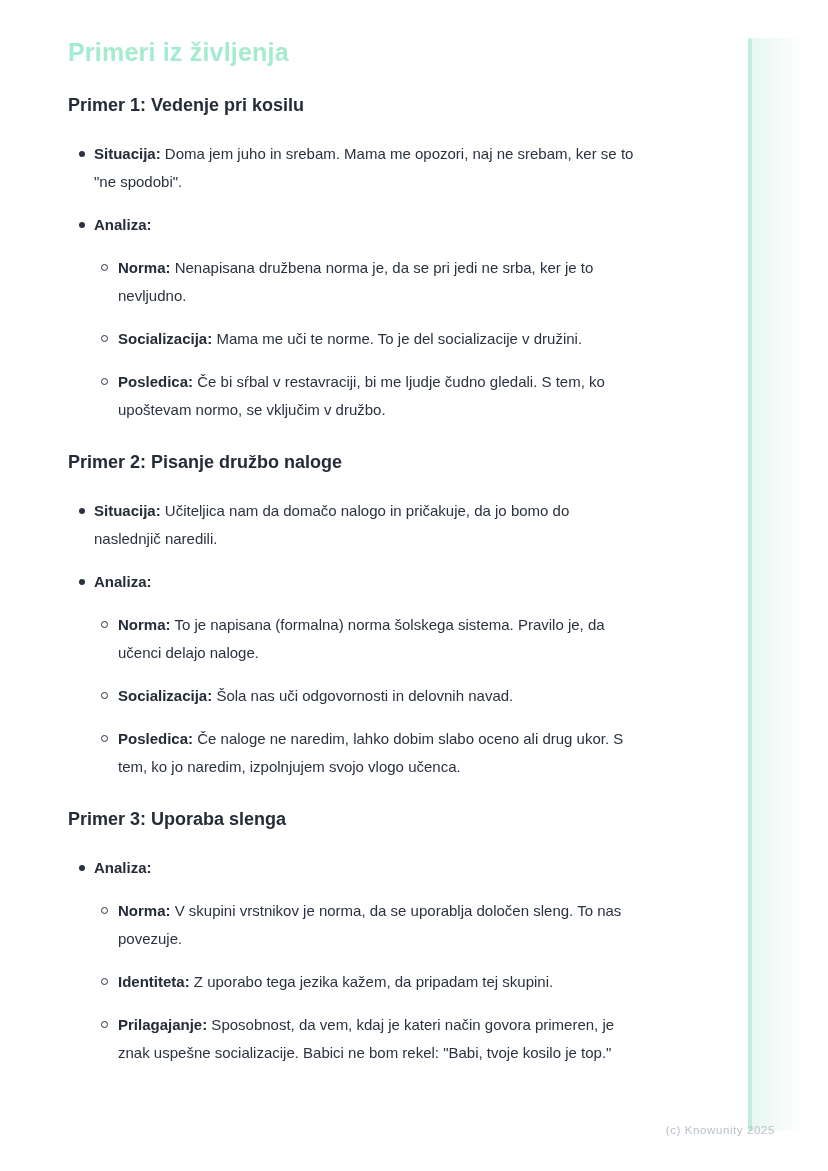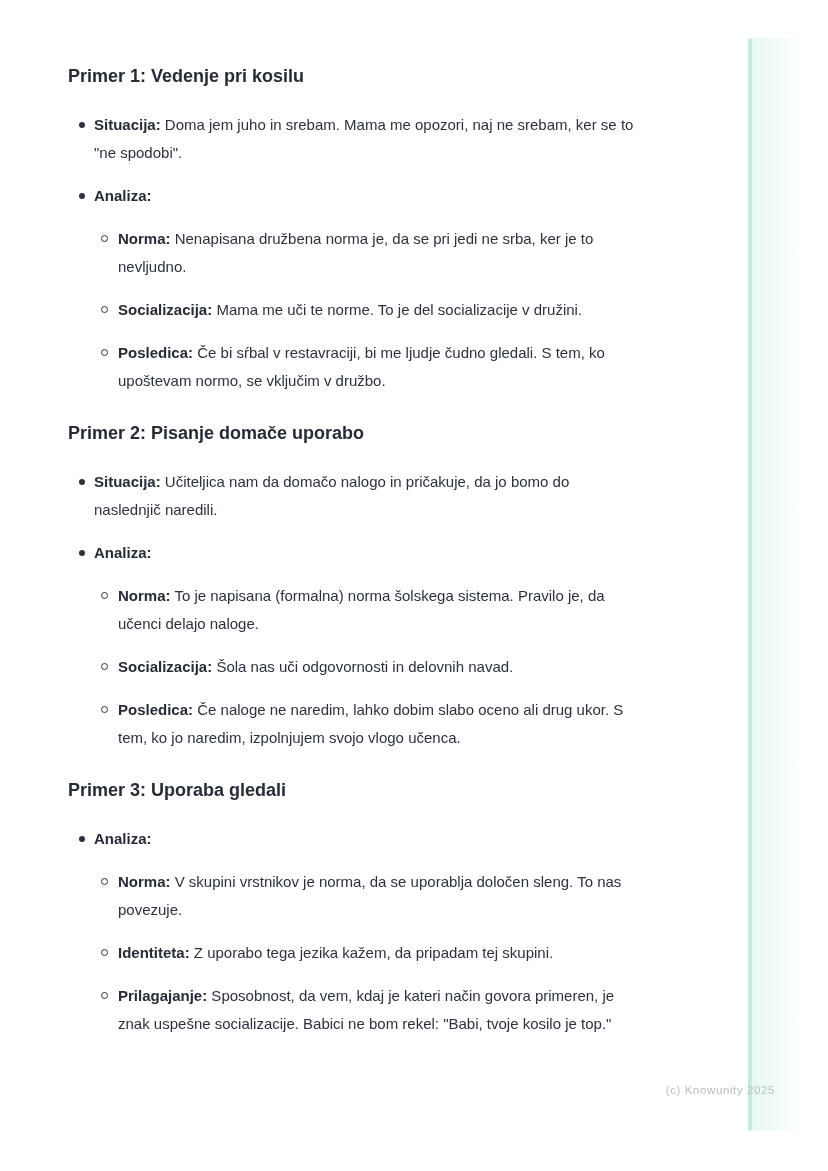--- a/index.html
+++ b/index.html
@@ -68,21 +68,21 @@
   p.t {
     margin: 0;
     font-size: 15px;
     line-height: 28px;
     color: #2a3240;
   }
   p.t strong { font-weight: 700; color: #242c38; }
   .footer-credit {
     position: absolute;
     right: 53px;
-    top: 1084px;
+    top: 1124px;
     font-size: 11.5px;
     letter-spacing: 0.6px;
     color: #b9c0c7;
   }
   .band-line {
     position: absolute;
     left: 748px;
     top: 38px;
     width: 4px;
     height: 1093px;
@@ -97,20 +97,21 @@
     height: 1093px;
     background: linear-gradient(to right, #e9f8f2 0%, #f2fbf7 45%, rgba(255,255,255,0) 100%);
     border-top-right-radius: 8px;
   }
 </style>
 </head>
 <body>
 
 <div class="page">
   <div class="content">
+    <h1 class="mint-heading">Primeri iz življenja</h1>
 
     <div>
         <h2 class="ex-heading">Primer 1: Vedenje pri kosilu</h2>
         <ul class="l1">
           <li>
             <p class="t"><strong>Situacija:</strong> Doma jem juho in srebam. Mama me opozori, naj ne srebam, ker se to "ne spodobi".</p>
           </li>
           <li>
             <p class="t"><strong>Analiza:</strong></p>
             <ul class="l2">
@@ -119,41 +120,41 @@
               </li>
               <li>
                 <p class="t"><strong>Socializacija:</strong> Mama me uči te norme. To je del socializacije v družini.</p>
               </li>
               <li>
                 <p class="t"><strong>Posledica:</strong> Če bi sŕbal v restavraciji, bi me ljudje čudno gledali. S tem, ko upoštevam normo, se vključim v družbo.</p>
               </li>
             </ul>
           </li>
         </ul>
-        <h2 class="ex-heading">Primer 2: Pisanje domače uporabo</h2>
+        <h2 class="ex-heading">Primer 2: Pisanje družbo naloge</h2>
         <ul class="l1">
           <li>
             <p class="t"><strong>Situacija:</strong> Učiteljica nam da domačo nalogo in pričakuje, da jo bomo do naslednjič naredili.</p>
           </li>
           <li>
             <p class="t"><strong>Analiza:</strong></p>
             <ul class="l2">
               <li>
                 <p class="t"><strong>Norma:</strong> To je napisana (formalna) norma šolskega sistema. Pravilo je, da učenci delajo naloge.</p>
               </li>
               <li>
                 <p class="t"><strong>Socializacija:</strong> Šola nas uči odgovornosti in delovnih navad.</p>
               </li>
               <li>
                 <p class="t"><strong>Posledica:</strong> Če naloge ne naredim, lahko dobim slabo oceno ali drug ukor. S tem, ko jo naredim, izpolnjujem svojo vlogo učenca.</p>
               </li>
             </ul>
           </li>
         </ul>
-        <h2 class="ex-heading">Primer 3: Uporaba gledali</h2>
+        <h2 class="ex-heading">Primer 3: Uporaba slenga</h2>
         <ul class="l1">
           <li>
             <p class="t"><strong>Analiza:</strong></p>
             <ul class="l2">
               <li>
                 <p class="t"><strong>Norma:</strong> V skupini vrstnikov je norma, da se uporablja določen sleng. To nas povezuje.</p>
               </li>
               <li>
                 <p class="t"><strong>Identiteta:</strong> Z uporabo tega jezika kažem, da pripadam tej skupini.</p>
               </li>

